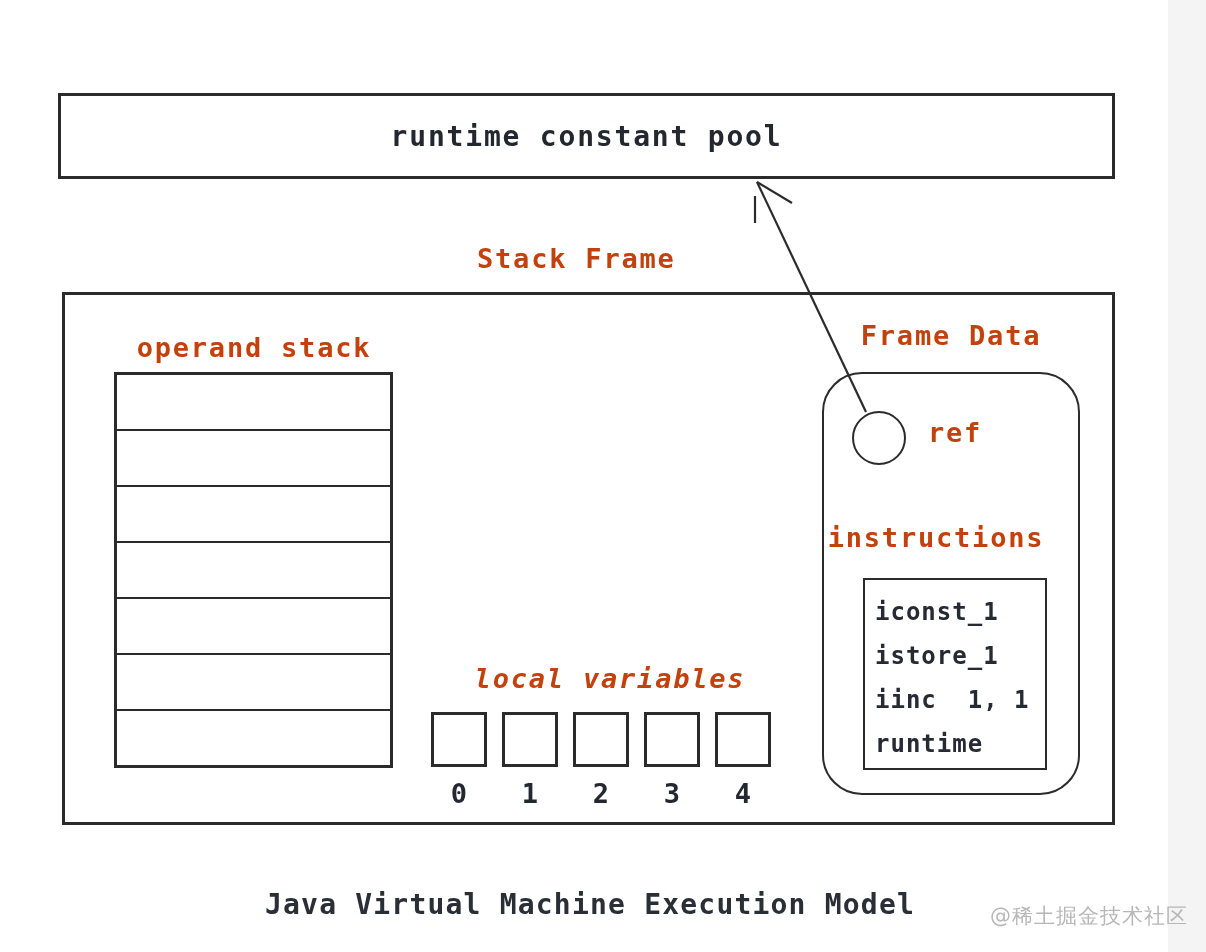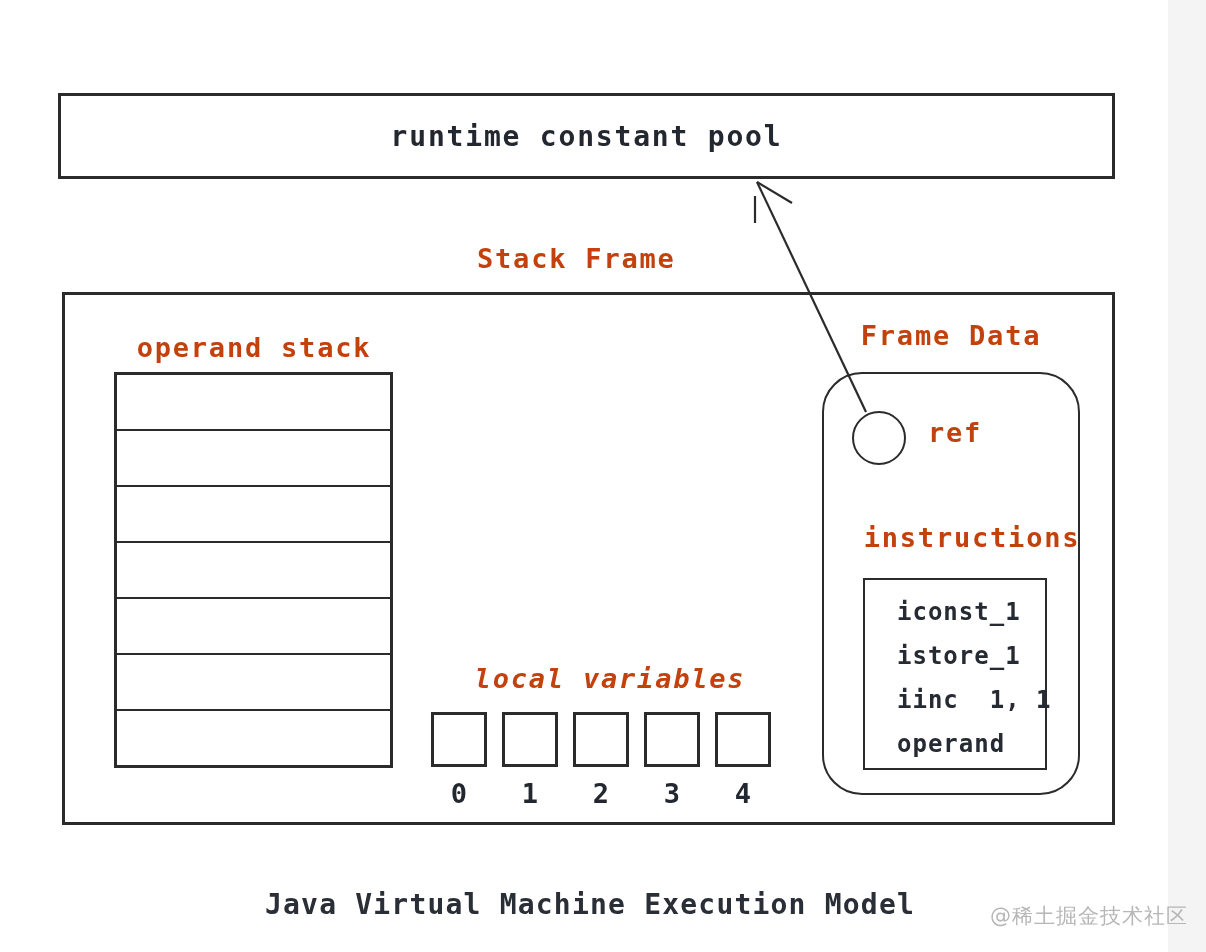--- a/index.html
+++ b/index.html
@@ -90,21 +90,21 @@
     border-radius: 50%;
     box-sizing: border-box;
     background: #ffffff;
   }
   .instr-box {
     position: absolute;
     left: 863px; top: 578px;
     width: 184px; height: 192px;
     border: 2px solid #2b2b2b;
     box-sizing: border-box;
-    padding: 10px 0 0 32px;
+    padding: 10px 0 0 10px;
   }
   .instr-line {
     font-size: 24px;
     font-weight: 600;
     letter-spacing: 1px;
     line-height: 44px;
     white-space: pre;
     color: #262b33;
   }
   .arrow-overlay {
@@ -181,27 +181,27 @@
     </div>
 
   <div class="label centered" style="left:822px; top:320px; width:258px;">Frame Data</div>
 
   <div class="frame-data-box"></div>
 
   <div class="ref-circle"></div>
 
   <div class="label" style="left:928px; top:417px;">ref</div>
 
-  <div class="label centered" style="left:822px; top:522px; width:228px;margin-left:36px;">instructions</div>
+  <div class="label centered" style="left:822px; top:522px; width:228px;">instructions</div>
 
   <div class="instr-box">
       <div class="instr-line">iconst_1</div>
       <div class="instr-line">istore_1</div>
       <div class="instr-line">iinc  1, 1</div>
-      <div class="instr-line">operand</div>
+      <div class="instr-line">runtime</div>
     </div>
 
   <svg class="arrow-overlay" viewBox="0 0 1206 952" xmlns="http://www.w3.org/2000/svg">
     <line x1="866" y1="412" x2="757" y2="182" stroke="#2b2b2b" stroke-width="2.2"></line>
     <line x1="757" y1="182" x2="792" y2="203" stroke="#2b2b2b" stroke-width="2.2"></line>
     <line x1="755" y1="196" x2="755" y2="223" stroke="#2b2b2b" stroke-width="2.2"></line>
   </svg>
 
   <div class="caption">Java Virtual Machine Execution Model</div>
 

